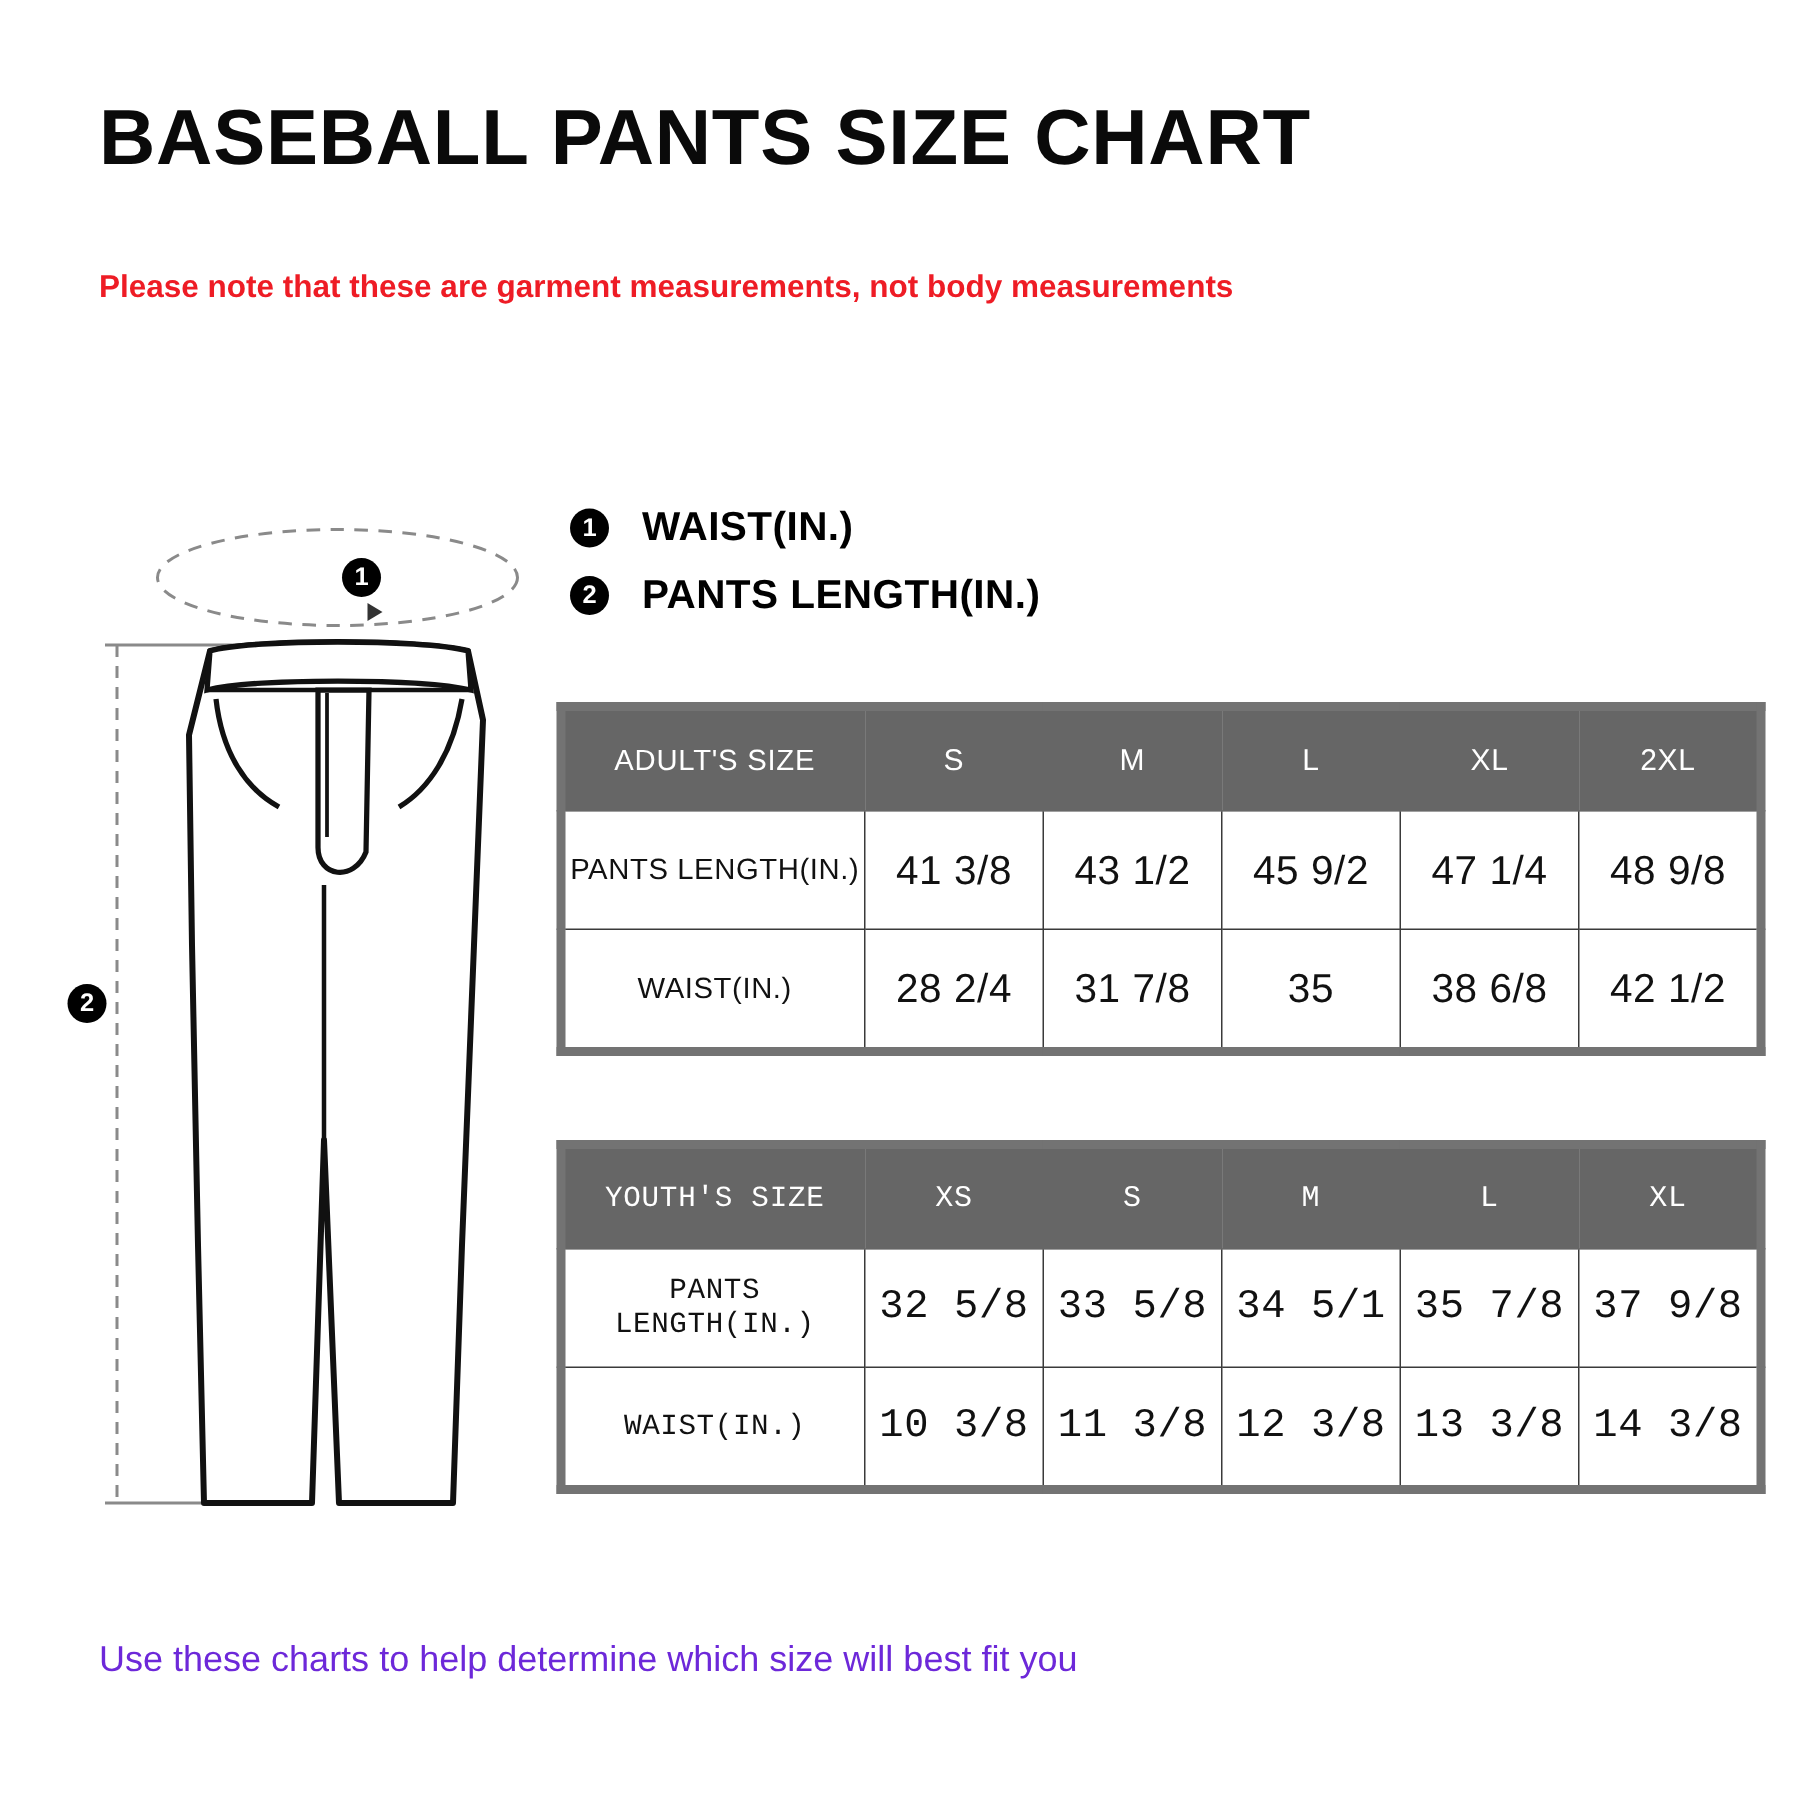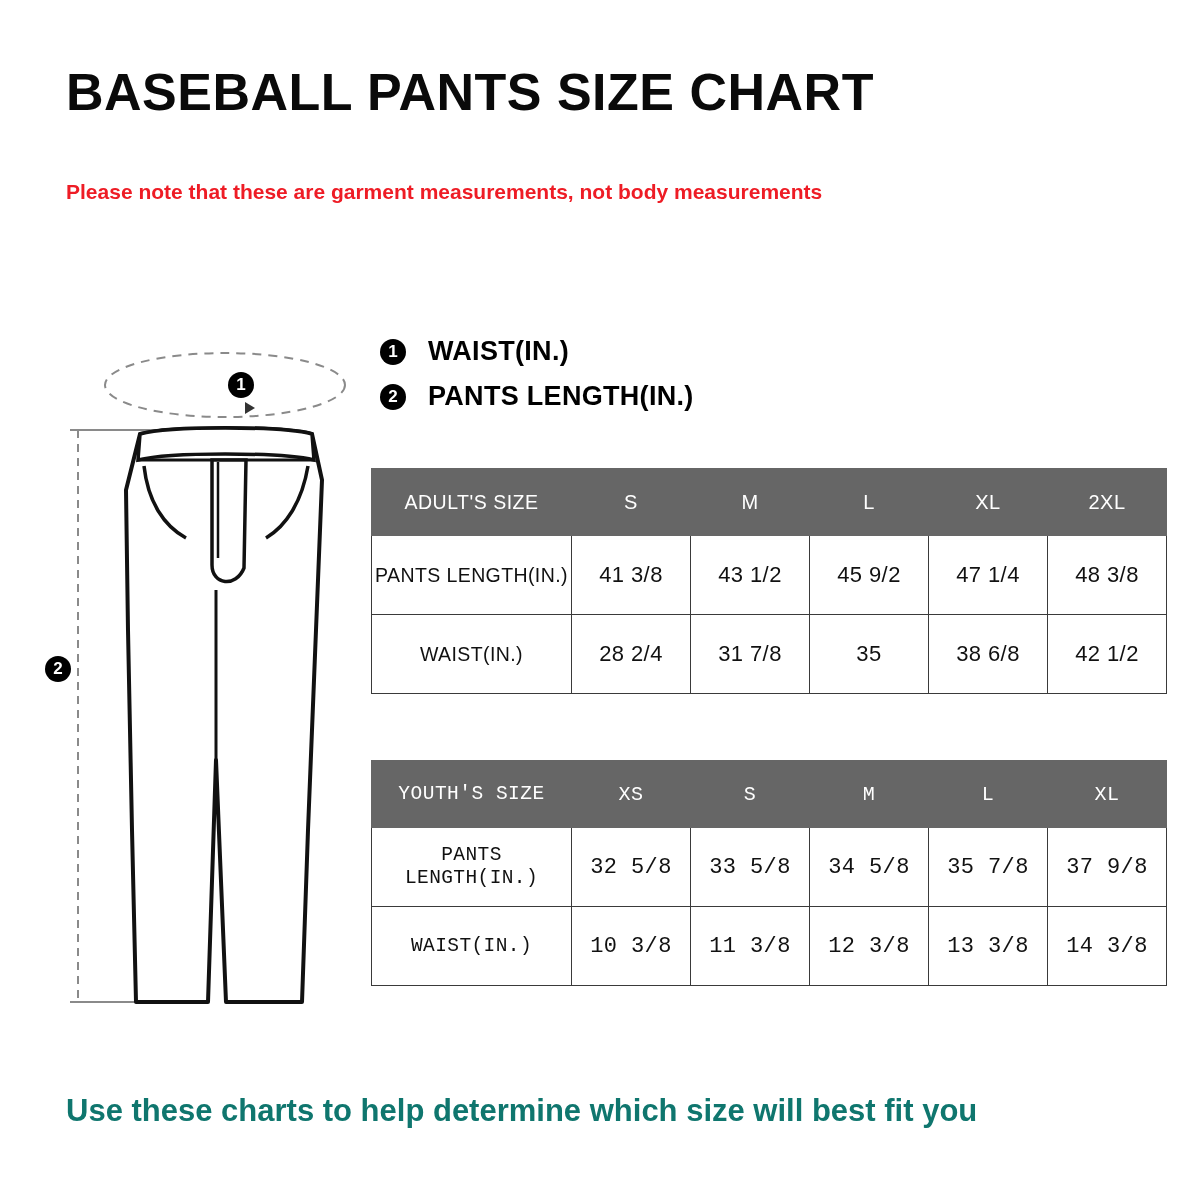--- a/index.html
+++ b/index.html
@@ -98,21 +98,21 @@
   .marker-length { left: 5px; top: 326px; }
 
   
   table {
     border-collapse: collapse;
     table-layout: fixed;
     font-size: 19.5px;
   }
   .size-table {
     position: absolute;
-    border: 1px solid #737373;
+    border: 6px solid #737373;
   }
   #adult-table { left: 371px; top: 468px; width: 789px; }
   #youth-table { left: 371px; top: 760px; width: 789px; font-family: Liberation Mono, monospace; }
 
   .size-table th, .size-table td {
     border: 1px solid #3a3a3a;
     text-align: center;
     vertical-align: middle;
     padding: 0;
   }
@@ -126,38 +126,38 @@
     border-color: #666666;
   }
   .size-table thead th.corner {
     font-size: 19.5px;
     line-height: 1.18;
   }
   .size-table tbody td {
     height: 78px;
     background: #ffffff;
     color: #111111;
-    font-size: 22px;
+    font-size: 27px;
     letter-spacing: 0.4px;
   }
   .size-table tbody td.rowhead {
     font-size: 19.5px;
     line-height: 1.18;
   }
   .col-label { width: 199px; }
   .col-val { width: 118px; }
 
   
   .footer {
     position: absolute;
     left: 66px;
     top: 1093px;
-    font-size: 31px;
-    font-weight: bold;
-    color: #0f766e;
+    font-size: 24px;
+    font-weight: normal;
+    color: #6d28d9;
     white-space: nowrap;
   }
 </style>
 </head>
 <body>
 
 <div class="page">
 
   <div class="title">BASEBALL PANTS SIZE CHART</div>
   <div class="subtitle">Please note that these are garment measurements, not body measurements</div>
@@ -211,21 +211,21 @@
         <th class="col-val">2XL</th>
       </tr>
     </thead>
     <tbody>
       <tr>
         <td class="rowhead">PANTS LENGTH(IN.)</td>
         <td>41 3/8</td>
         <td>43 1/2</td>
         <td>45 9/2</td>
         <td>47 1/4</td>
-        <td>48 3/8</td>
+        <td>48 9/8</td>
       </tr>
       <tr>
         <td class="rowhead">WAIST(IN.)</td>
         <td>28 2/4</td>
         <td>31 7/8</td>
         <td>35</td>
         <td>38 6/8</td>
         <td>42 1/2</td>
       </tr>
     </tbody>
@@ -240,21 +240,21 @@
         <th class="col-val">M</th>
         <th class="col-val">L</th>
         <th class="col-val">XL</th>
       </tr>
     </thead>
     <tbody>
       <tr>
         <td class="rowhead">PANTS LENGTH(IN.)</td>
         <td>32 5/8</td>
         <td>33 5/8</td>
-        <td>34  5/8</td>
+        <td>34  5/1</td>
         <td>35 7/8</td>
         <td>37 9/8</td>
       </tr>
       <tr>
         <td class="rowhead">WAIST(IN.)</td>
         <td>10 3/8</td>
         <td>11 3/8</td>
         <td>12 3/8</td>
         <td>13 3/8</td>
         <td>14 3/8</td>

